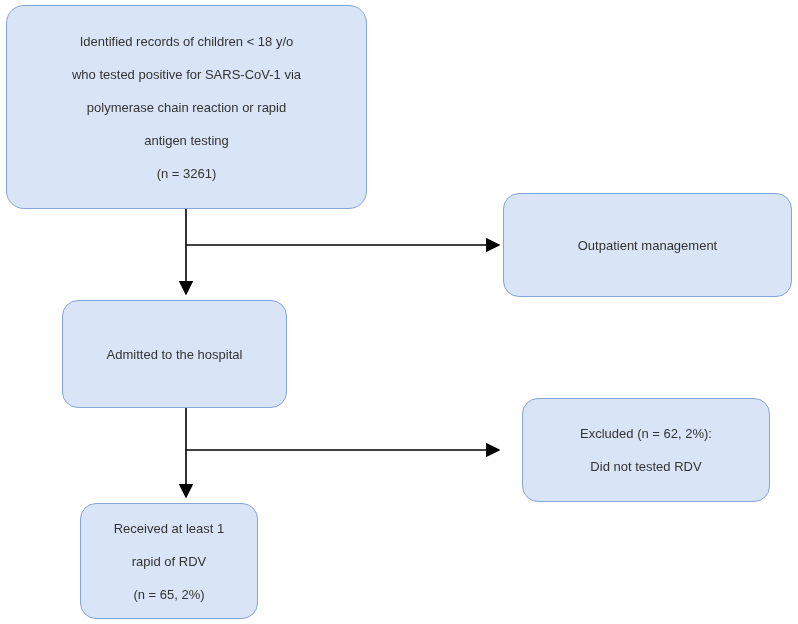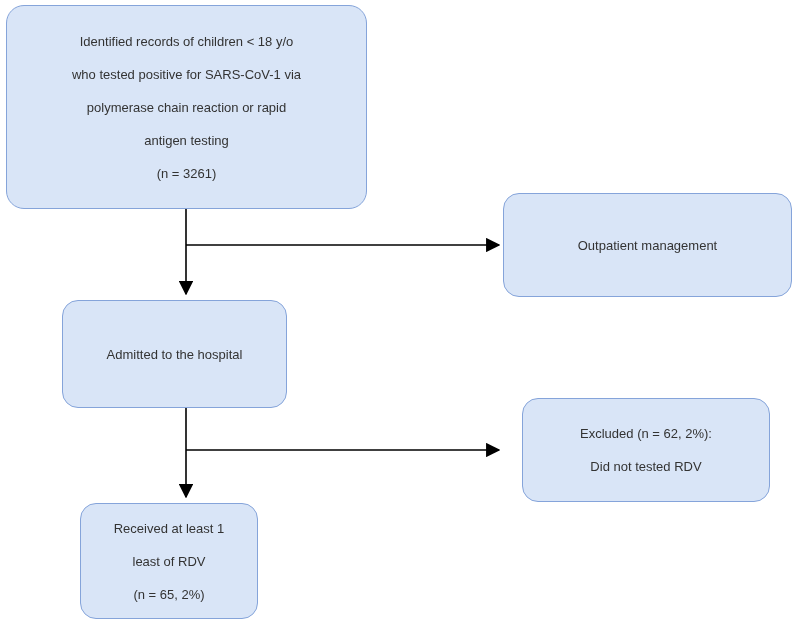--- a/index.html
+++ b/index.html
@@ -84,17 +84,17 @@
     <div class="line">Admitted to the hospital</div>
   </div>
 
   <div class="box box-excluded-nordv">
     <div class="line">Excluded (n = 62, 2%):</div>
     <div class="line">Did not tested RDV</div>
   </div>
 
   <div class="box box-received">
     <div class="line">Received at least 1</div>
-    <div class="line">least of RDV</div>
+    <div class="line">rapid of RDV</div>
     <div class="line">(n = 65, 2%)</div>
   </div>
 
 </div>
 
 </body></html>

